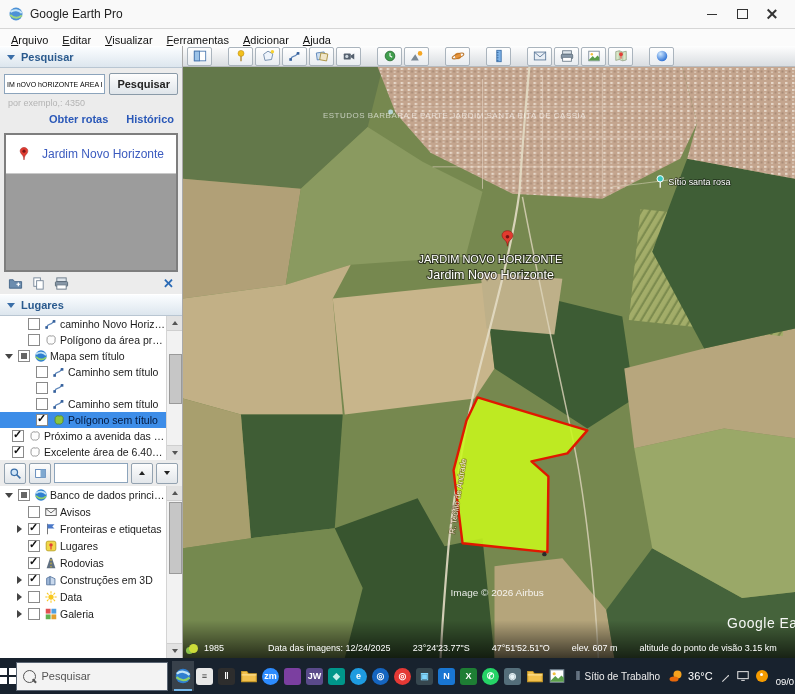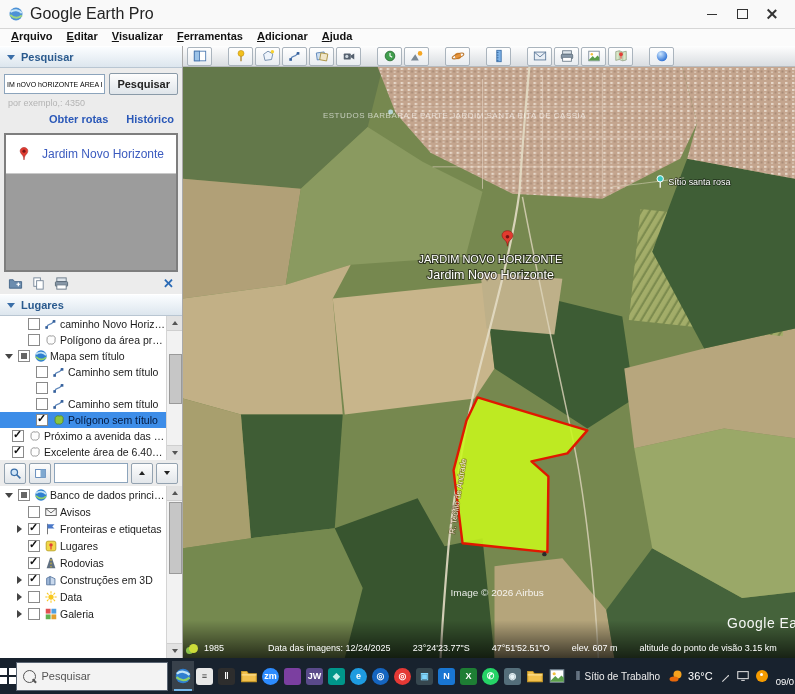--- a/index.html
+++ b/index.html
@@ -1,29 +1,29 @@
 <!DOCTYPE html>
 <html><head>
 <meta charset="utf-8">
 <style>
   html,body{margin:0;padding:0;background:#888;}
   #app{width:795px;height:694px;position:relative;overflow:hidden;background:#ececec;
        font-family:"Liberation Sans",sans-serif;color:#222;-webkit-font-smoothing:antialiased;}
   
   .titlebar{height:28px;background:#f9f9f9;border-bottom:1px solid #d6d6d6;display:flex;align-items:center;padding:0 8px;}
   .titlebar .logo{width:16px;height:16px;margin-right:6px;opacity:.85}
-  .titlebar .ttl{font-size:16px;color:#222;flex:1}
+  .titlebar .ttl{font-size:12px;color:#222;flex:1}
   .wbtn{width:30px;height:22px;display:flex;align-items:center;justify-content:center;}
   .glyph-min{width:10px;height:1px;background:#333}
   .glyph-max{width:9px;height:8px;border:1px solid #333}
   .glyph-close{position:relative;width:10px;height:10px}
   .glyph-close::before,.glyph-close::after{content:"";position:absolute;left:4px;top:-1px;width:1.5px;height:12px;background:#333}
   .glyph-close::before{transform:rotate(45deg)}.glyph-close::after{transform:rotate(-45deg)}
   
-  .menubar{height:18px;background:#fbfbfb;border-bottom:1px solid #d946ef;display:flex;align-items:flex-start;padding:0 4px;font-weight:bold;}
+  .menubar{height:18px;background:#fbfbfb;border-bottom:1px solid #d946ef;display:flex;align-items:flex-end;padding:0 4px;}
   .mitem{font-size:11px;padding:1px 7px;color:#111}
   .mitem::first-letter{text-decoration:underline}
   
   .body{position:absolute;top:46px;left:0;right:0;bottom:36px;display:flex;}
   
   .sidebar{width:182px;background:#ececec;border-right:1px solid #aaa;display:flex;flex-direction:column;flex:none;}
   .phdr{height:20px;flex:none;background:linear-gradient(#fbfdff,#dde6ee);border-top:1px solid #fff;border-bottom:1px solid #b9c6d2;
         display:flex;align-items:center;padding:0 7px;font-size:11px;font-weight:bold;color:#2a5a8e;}
   .tri{width:0;height:0;border-left:4px solid transparent;border-right:4px solid transparent;border-top:5px solid #3a6ea8;margin-right:6px;flex:none}
   .searcharea{padding:5px 4px 2px 4px;flex:none;}

